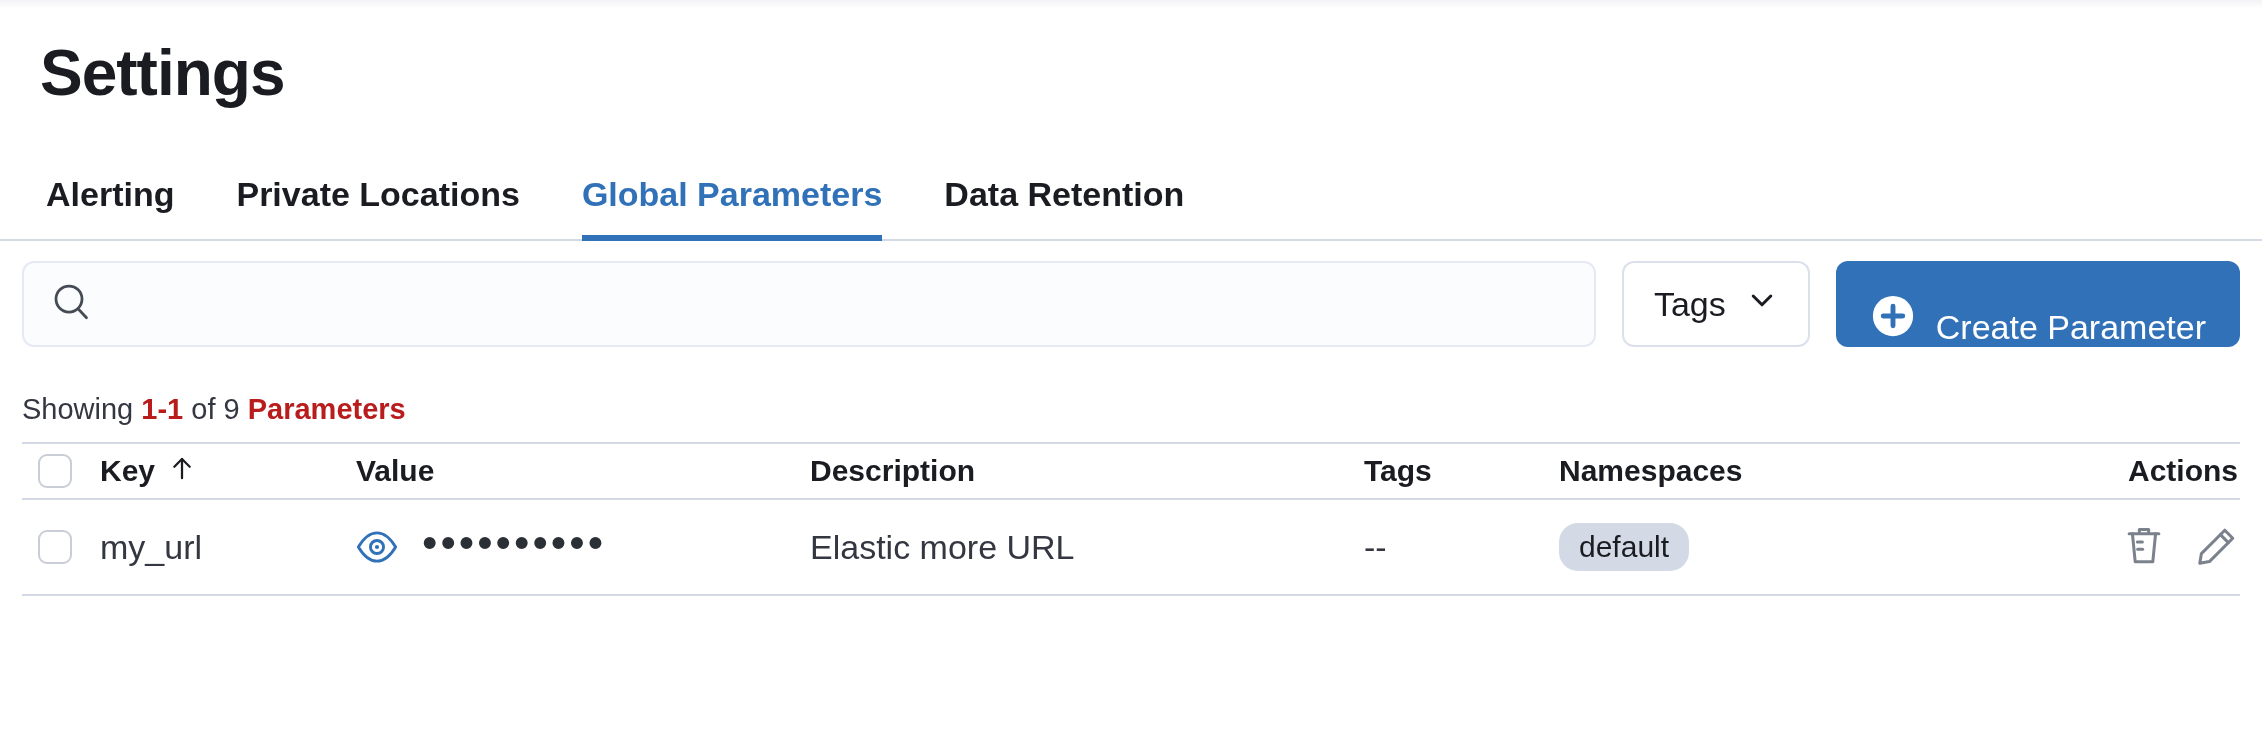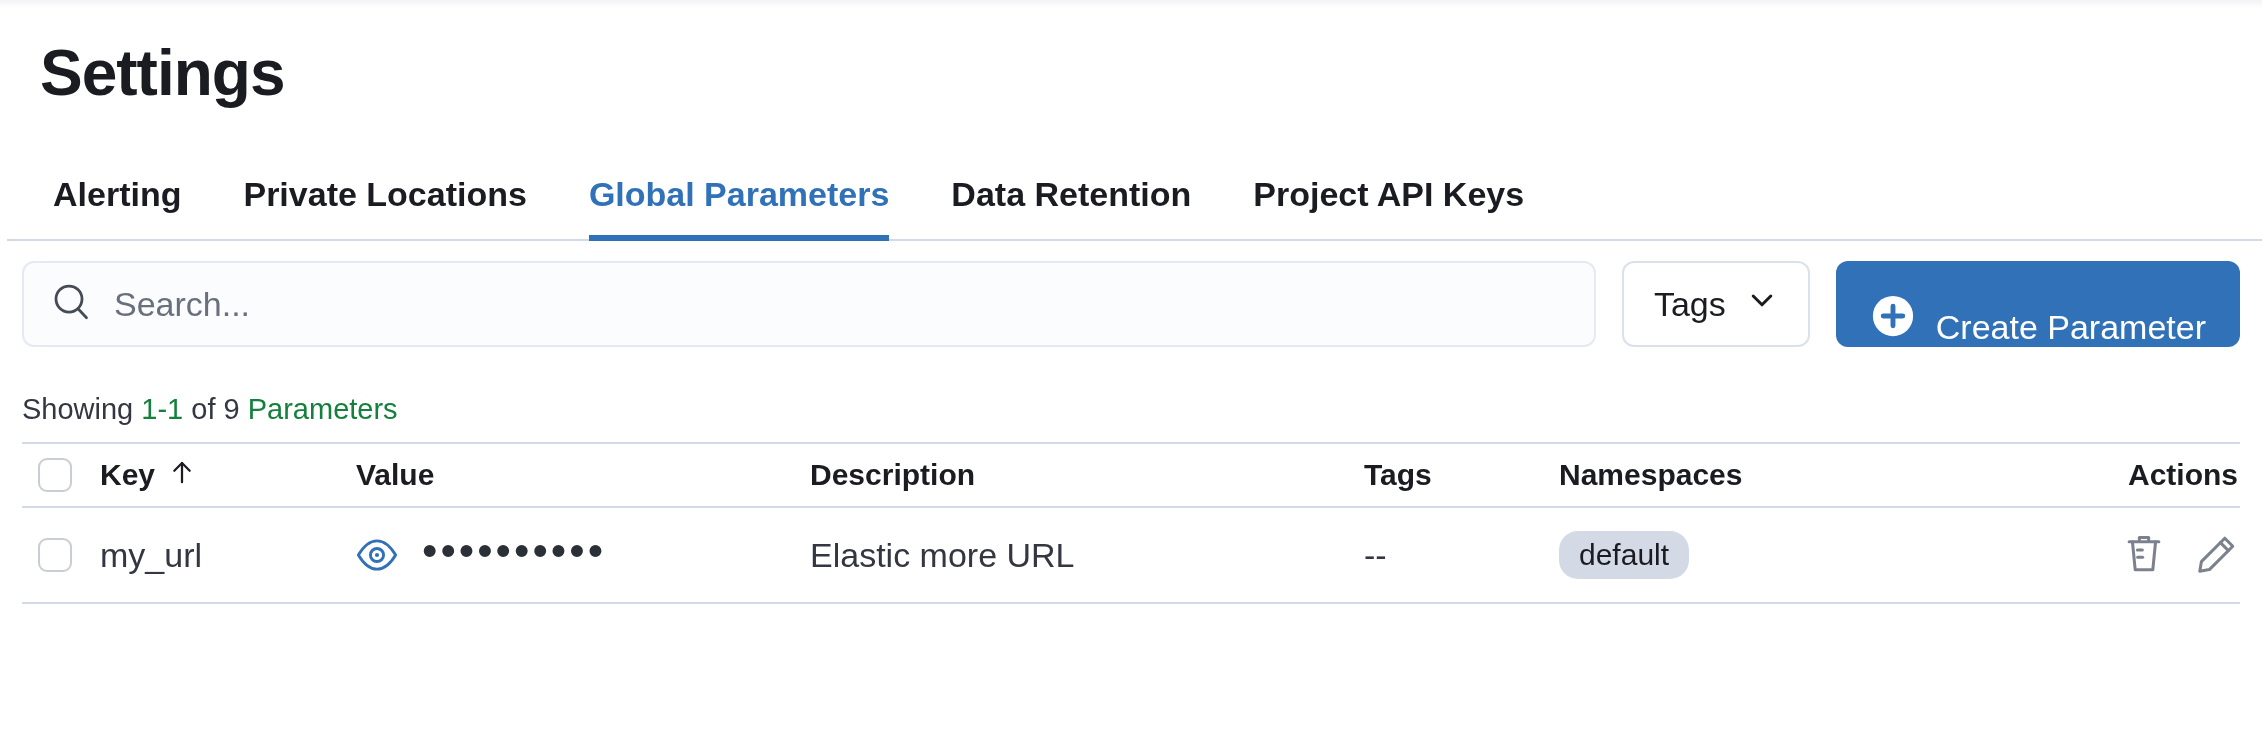--- a/index.html
+++ b/index.html
@@ -6,21 +6,21 @@
   html,body { width: 2262px; height: 754px; overflow: hidden; background: #fff;
     font-family: "Liberation Sans", sans-serif; color: #343741; }
   .top-edge { height: 8px; width: 100%;
     background: linear-gradient(#f2f3f6, #ffffff); }
 
   .page-title { font-size: 64px; font-weight: 700; color: #1a1c21;
     margin: 27px 0 0 40px; line-height: 76px; letter-spacing: -1px; }
 
   
   .tabs { display: flex; gap: 62px; margin-top: 62px; padding-left: 46px;
-    border-bottom: 2px solid #d3dae6; margin-left: 7px; }
+    border-bottom: 2px solid #d3dae6; }
   .tab { font-size: 34px; font-weight: 700; color: #1a1c21; line-height: 42px;
     padding-bottom: 20px; border-bottom: 6px solid transparent; margin-bottom: -2px;
     cursor: pointer; white-space: nowrap; }
   .tab.active { color: #3071b8; border-bottom-color: #3071b8; }
 
   
   .desc { margin: 44px 40px 0 22px; max-width: 2205px;
     font-size: 34px; line-height: 50px; color: #343741; }
   .link { color: #3071b8; text-decoration: none; cursor: pointer; white-space: nowrap; }
   .ext-icon { display: inline-block; vertical-align: -3px; margin-left: 10px; }
@@ -34,28 +34,28 @@
   .search-box input::placeholder { color: #69707d; opacity: 1; }
   .tags-btn { display: flex; align-items: center; gap: 20px; padding: 0 30px;
     background: #fff; border: 2px solid #dbe1ec; border-radius: 12px; cursor: pointer;
     font-family: "Liberation Sans", sans-serif; font-size: 34px; font-weight: 500; color: #1a1c21; }
   .create-btn { display: flex; align-items: flex-end; gap: 20px; padding: 0 34px;
     background: #3071b8; border: none; border-radius: 12px; cursor: pointer;
     font-family: "Liberation Sans", sans-serif; font-size: 34px; font-weight: 500; color: #fff; }
 
   
   .summary { margin: 46px 22px 16px 22px; font-size: 29px; color: #343741; }
-  .summary b { font-weight: 400; color: #15803d; text-align: right; }
+  .summary b { font-weight: 700; color: #b91c1c; text-align: right; }
 
   
   .table { margin: 0 22px; border-top: 2px solid #d3dae6; }
   .thead, .trow { display: grid;
     grid-template-columns: 74px 256px 454px 554px 195px 345px 1fr;
     align-items: center; }
-  .thead { height: 64px; border-bottom: 2px solid #d3dae6;
+  .thead { height: 56px; border-bottom: 2px solid #d3dae6;
     font-size: 30px; font-weight: 700; color: #1a1c21; }
   .trow { height: 96px; border-bottom: 2px solid #d3dae6; font-size: 34px; color: #343741; }
   .cell { padding-left: 4px; display: flex; align-items: center; }
   .cell.right { justify-content: flex-end; padding-right: 2px; }
   .checkbox { width: 34px; height: 34px; border: 2px solid #c9ced6; border-radius: 9px;
     background: #fff; cursor: pointer; margin-left: 16px; }
   .sort-wrap { display: flex; align-items: center; gap: 12px; cursor: pointer; }
   .value-wrap { display: flex; align-items: center; gap: 24px; }
   .eye-btn { background: none; border: none; cursor: pointer; padding: 0; display: flex; }
   .dots { font-size: 44px; letter-spacing: 3px; color: #2b2f36; line-height: 1;
@@ -71,31 +71,29 @@
 <div>
   <div class="top-edge"></div>
 
   <h1 class="page-title">Settings</h1>
 
   <div class="tabs">
     <div class="tab">Alerting</div>
     <div class="tab">Private Locations</div>
     <div class="tab active">Global Parameters</div>
     <div class="tab">Data Retention</div>
-    <div class="tab">Project API Keys</div>
   </div>
 
 
   <div class="toolbar">
     <div class="search-box">
       <span><svg width="40" height="40" viewBox="0 0 16 16" fill="none" stroke="#454b54" stroke-width="1.1" stroke-linecap="round">
             <circle cx="6.8" cy="6.8" r="5.2"></circle>
             <path d="M10.6 10.9l3.2 3.4"></path>
           </svg></span>
-      <input type="text" aria-label="Search parameters" placeholder="Search..." style="">
     </div>
     <button class="tags-btn" type="button">
       <span>Tags</span>
       <span><svg width="32" height="32" viewBox="0 0 16 16" fill="none" stroke="#1a1c21" stroke-width="1.5" stroke-linecap="round" stroke-linejoin="round">
             <path d="M3.6 6L8 10.4 12.4 6"></path>
           </svg></span>
     </button>
     <button class="create-btn" type="button">
       <span><svg width="46" height="46" viewBox="0 0 16 16">
             <circle cx="8" cy="8" r="7" fill="#ffffff"></circle>

